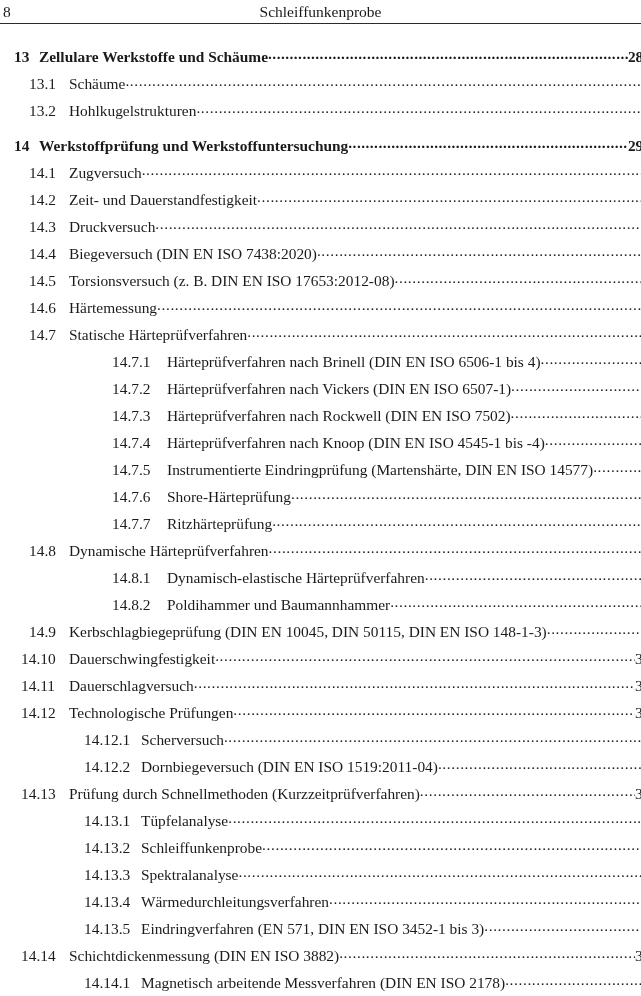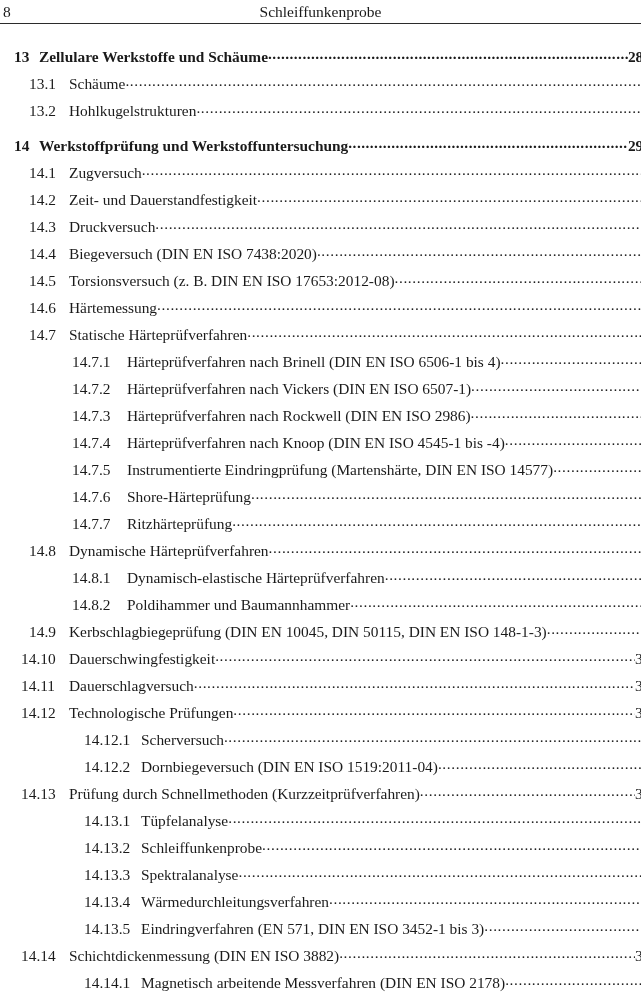--- a/index.html
+++ b/index.html
@@ -120,21 +120,21 @@
   
   .lvl2 { padding-left: 29px; }
   .lvl2 .toc-num { width: 40px; }
 
   
   .lvl2w { padding-left: 21px; }
   .lvl2w .toc-num { width: 48px; }
 
   
   .lvl3 { padding-left: 72px; }
-  .lvl3 .toc-num { width: 55px; }
+  .lvl3 .toc-num { width: 55px; margin-left: 40px; }
 
   
   .lvl3w { padding-left: 72px; }
   .lvl3w .toc-num { width: 57px; margin-left: 12px; }
 </style>
 </head>
 <body>
 
 <div class="page">
 
@@ -207,21 +207,21 @@
         <span class="toc-title">Härteprüfverfahren nach Brinell (DIN EN ISO 6506-1 bis 4)</span>
         <span class="toc-leader"></span>
       </div>
       <div class="toc-entry lvl3">
         <span class="toc-num">14.7.2</span>
         <span class="toc-title">Härteprüfverfahren nach Vickers (DIN EN ISO 6507-1)</span>
         <span class="toc-leader"></span>
       </div>
       <div class="toc-entry lvl3">
         <span class="toc-num">14.7.3</span>
-        <span class="toc-title">Härteprüfverfahren nach Rockwell (DIN EN ISO 2986)</span>
+        <span class="toc-title">Härteprüfverfahren nach Rockwell (DIN EN ISO 7502)</span>
         <span class="toc-leader"></span>
       </div>
       <div class="toc-entry lvl3">
         <span class="toc-num">14.7.4</span>
         <span class="toc-title">Härteprüfverfahren nach Knoop (DIN EN ISO 4545-1 bis -4)</span>
         <span class="toc-leader"></span>
       </div>
       <div class="toc-entry lvl3">
         <span class="toc-num">14.7.5</span>
         <span class="toc-title">Instrumentierte Eindringprüfung (Martenshärte, DIN EN ISO 14577)</span>

